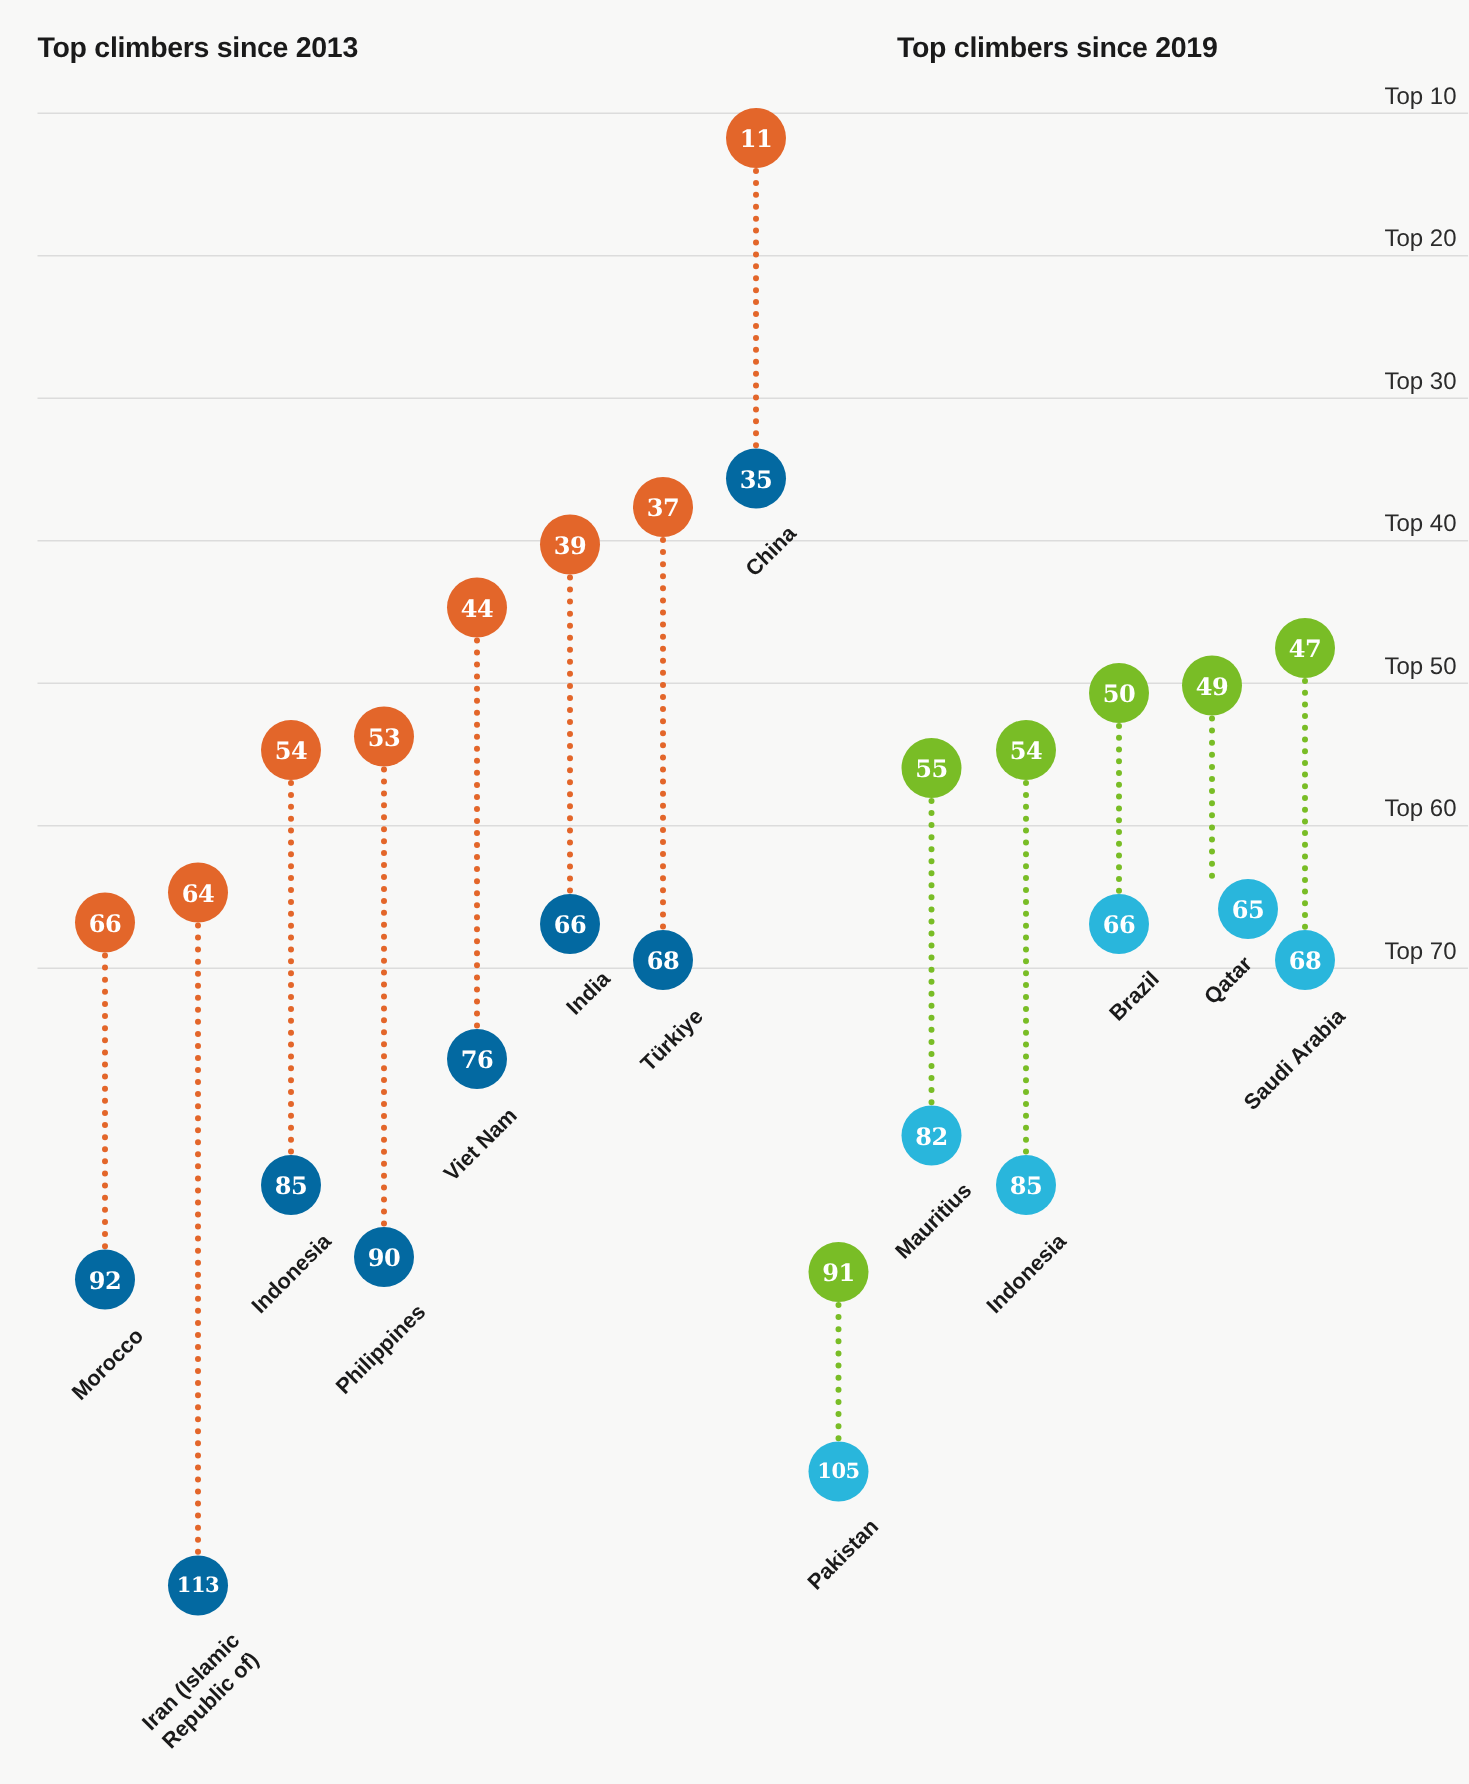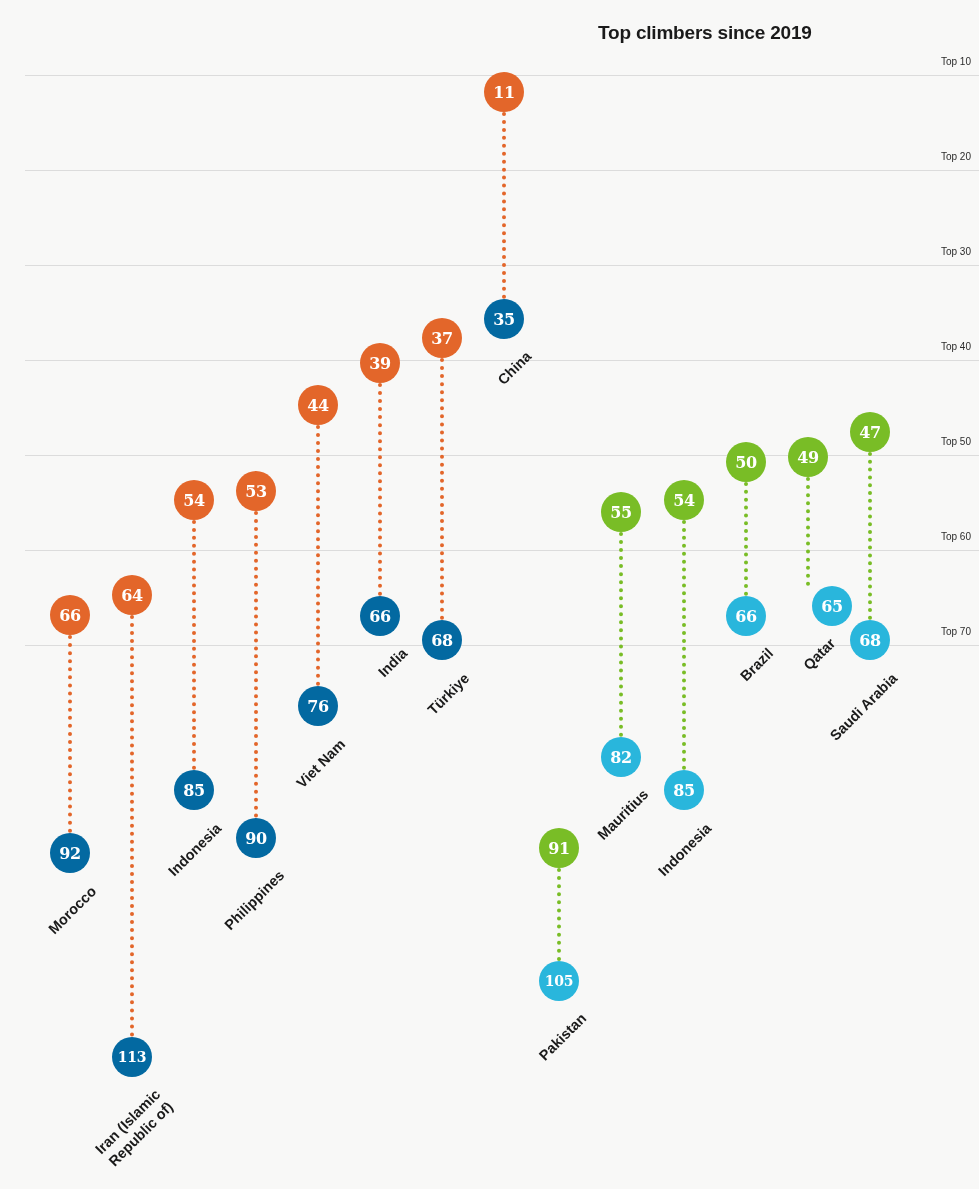--- a/index.html
+++ b/index.html
@@ -33,21 +33,21 @@
   .gridline {
     position: absolute;
     left: 25px;
     width: 954px;
     height: 1px;
     background: #dcdcdc;
   }
   .axis-label {
     position: absolute;
     right: 8px;
-    font-size: 10px;
+    font-size: 16px;
     color: #2b2b2b;
     white-space: nowrap;
     text-align: right;
     font-family: "Liberation Sans", sans-serif;
   }
 
   
   .connector {
     position: absolute;
     width: 4px;
@@ -107,20 +107,21 @@
       <div class="gridline" style="top: 360px;"></div>
       <div class="axis-label" style="top: 341px;">Top 40</div>
       <div class="gridline" style="top: 455px;"></div>
       <div class="axis-label" style="top: 436px;">Top 50</div>
       <div class="gridline" style="top: 550px;"></div>
       <div class="axis-label" style="top: 531px;">Top 60</div>
       <div class="gridline" style="top: 645px;"></div>
       <div class="axis-label" style="top: 626px;">Top 70</div>
     </div>
 
+  <div class="panel-title" id="title-left">Top climbers since 2013</div>
   <div class="panel-title" id="title-right">Top climbers since 2019</div>
 
   <div id="left-layer">
       <div class="connector" style="left: 68px; top: 635px; height: 198px;"></div>
       <div class="marker c-slate" style="left: 50px; top: 833px;">92</div>
       <div class="marker c-orange" style="left: 50px; top: 595px;">66</div>
       <div class="country-label" style="left: 88px; top: 883px; transform: translateX(-100%) rotate(-45deg); transform-origin: right top;">
         <div>Morocco</div>
       </div>
       <div class="connector" style="left: 130px; top: 615px; height: 422px;"></div>

